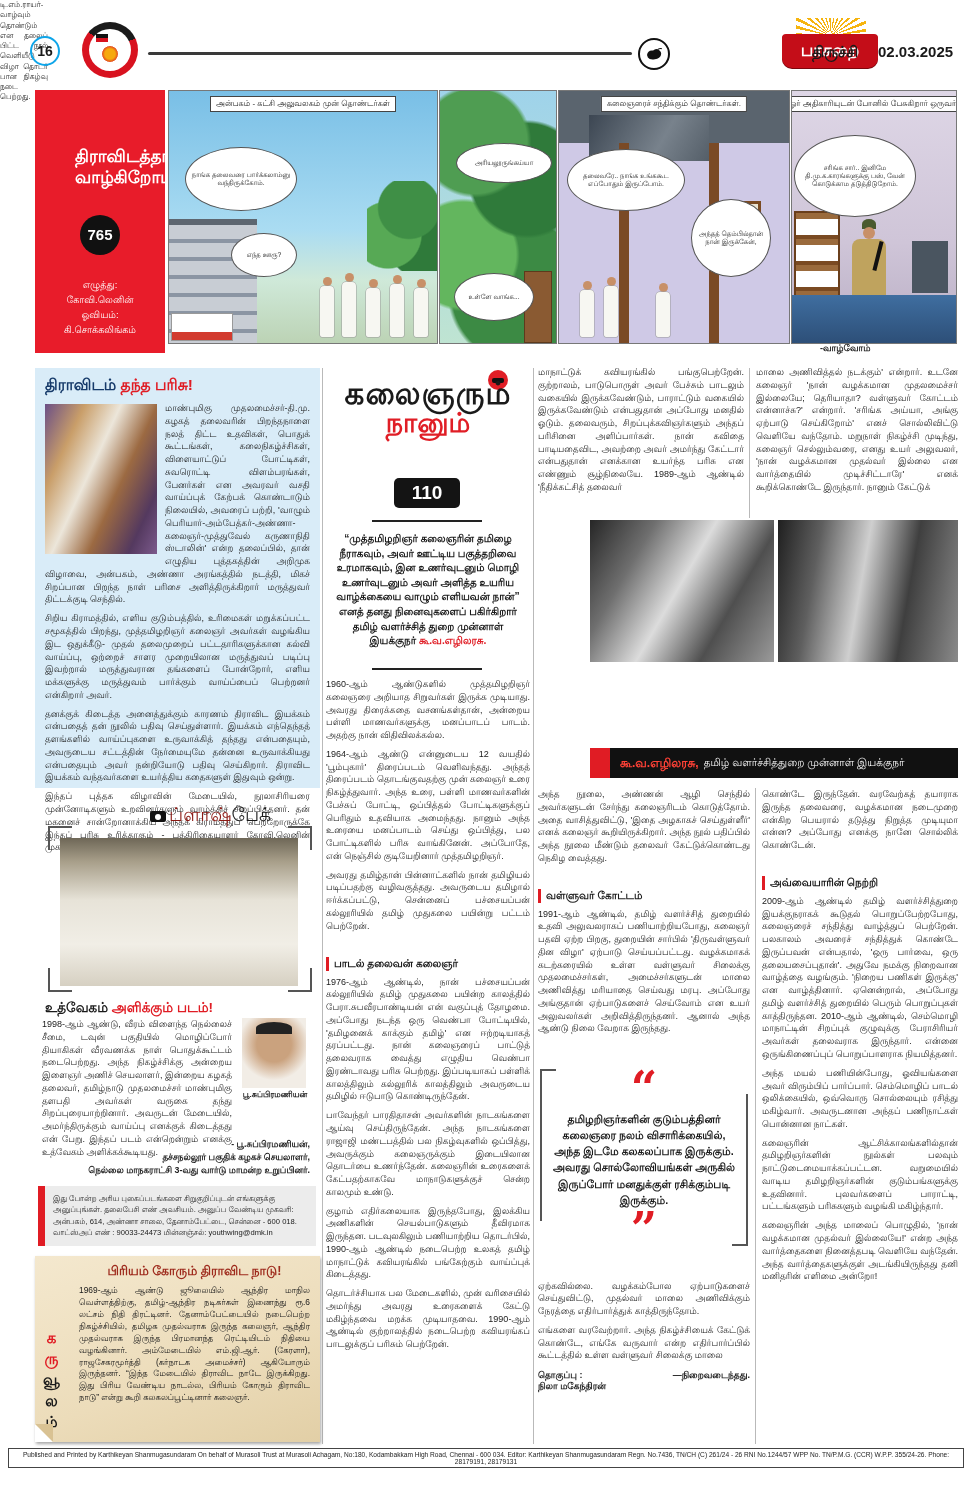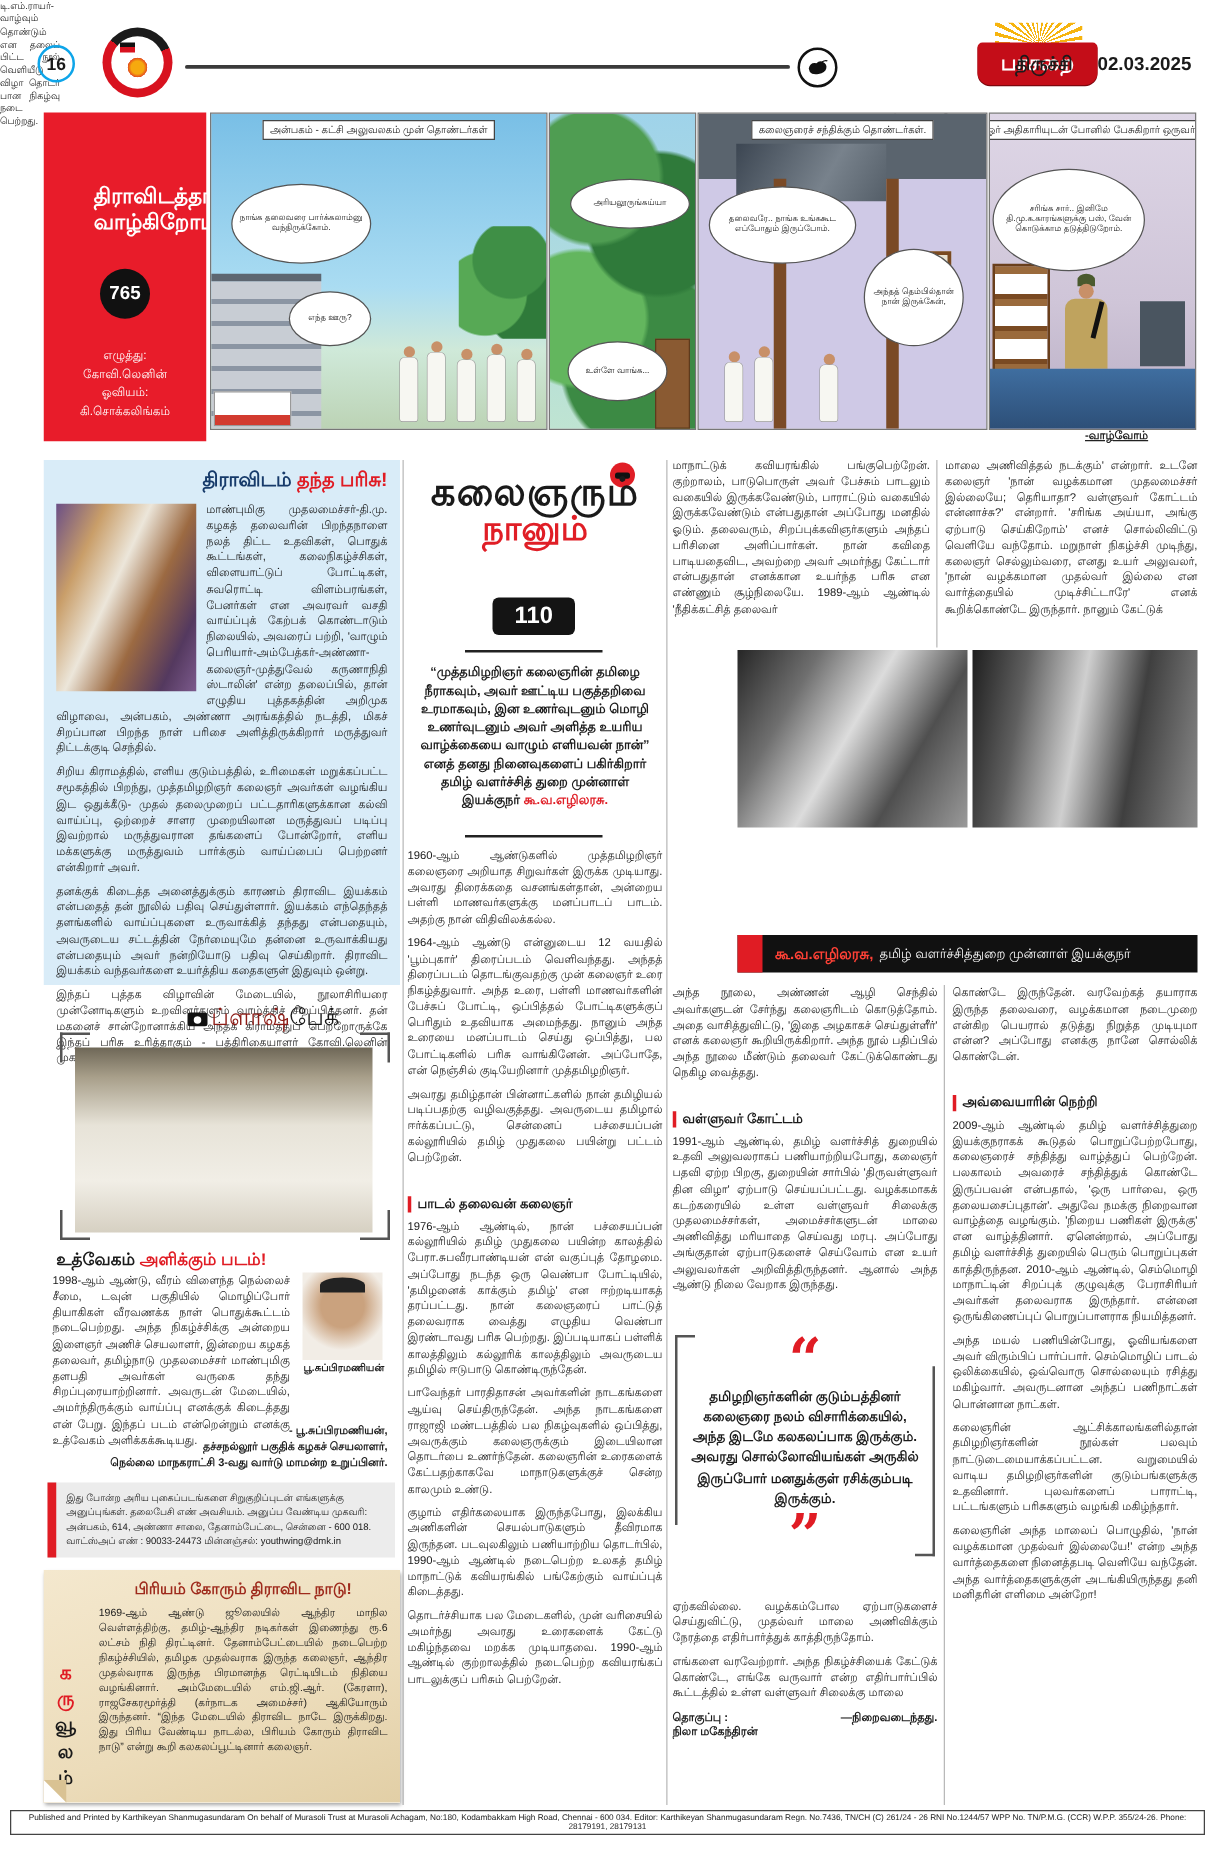--- a/index.html
+++ b/index.html
@@ -38,24 +38,24 @@
   .panel{position:absolute;top:90px;height:252px;border:1px solid #777;overflow:hidden;background:#bfe0f2;}
   .cap{position:absolute;top:5px;left:50%;transform:translateX(-50%);background:#fff;border:1px solid #444;
        font-size:8px;padding:2px 5px;white-space:nowrap;z-index:5;}
   .bub{position:absolute;background:#fff;border:1px solid #555;border-radius:50%;z-index:4;
        display:flex;align-items:center;justify-content:center;text-align:center;
        font-size:6.8px;line-height:1.2;padding:5px;box-sizing:border-box;}
   .person{position:absolute;width:16px;}
   .person::before{content:"";position:absolute;top:0;left:4px;width:9px;height:9px;border-radius:50%;background:#c89068;}
   .person::after{content:"";position:absolute;top:9px;left:1px;right:1px;bottom:0;background:#f7f7f2;
        border-radius:4px 4px 2px 2px;box-shadow:0 0 0 .5px #9a9a9a;}
-  .signoff-comic{left:868px;top:343px;font-size:9px;font-weight:bold;color:#222;text-decoration:underline;}
+  .signoff-comic{left:820px;top:343px;font-size:9px;font-weight:bold;color:#222;}
   
   .art1{left:35px;top:368px;width:285px;height:420px;background:#d9ecf8;box-sizing:border-box;padding:8px 10px;}
-  .art1 h2{margin:0 0 6px;text-align:right;font-size:15.5px;}
+  .art1 h2{margin:0 0 6px;text-align:left;font-size:15.5px;}
   .bp{font-size:9px;line-height:1.42;text-align:justify;margin:0 0 6px;}
   .photo1{float:left;width:112px;height:150px;margin:2px 8px 4px 0;
       background:linear-gradient(115deg,#6b4f86 0%,#c99e69 22%,#ece6da 42%,#9c6a42 62%,#54395f 84%,#7c5a8c 100%);}
   
   .fb-head{left:150px;top:804px;font-size:19px;font-weight:normal;}
   .cam{display:inline-block;width:16px;height:11px;background:#111;border-radius:2px;position:relative;top:1px;margin-right:3px;}
   .cam::after{content:"";position:absolute;left:5px;top:2.5px;width:6px;height:6px;border-radius:50%;background:#fff;}
   .fb-photo{left:60px;top:838px;width:238px;height:148px;
       background:linear-gradient(180deg,#6e6757 0%,#a89f8a 16%,#e7e3d8 42%,#f1eee6 72%,#d6d0c2 100%);}
   .bracket{position:absolute;width:22px;height:22px;border:0 solid #555;}

